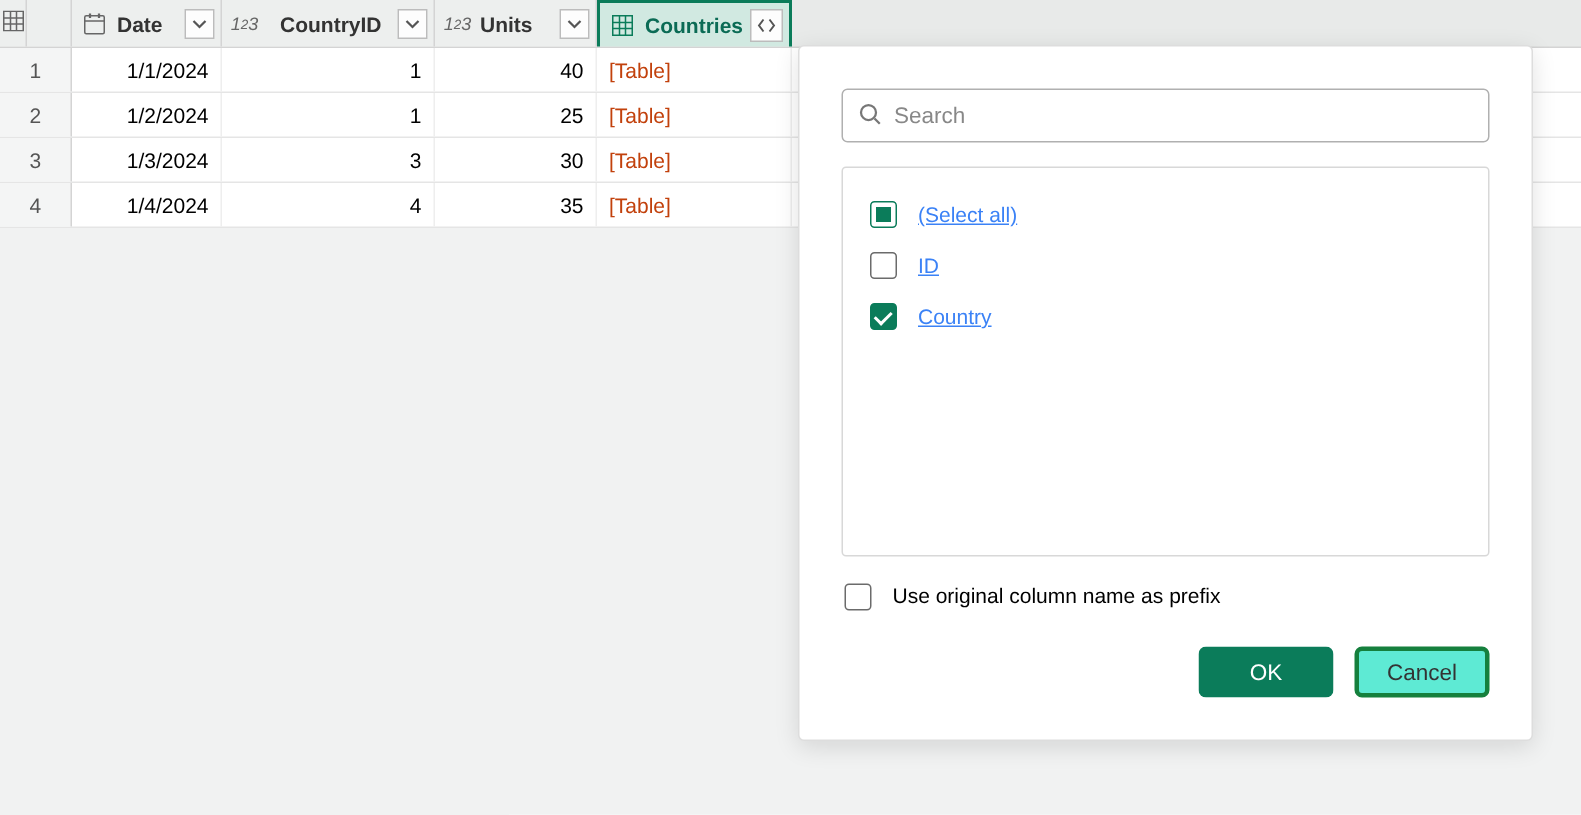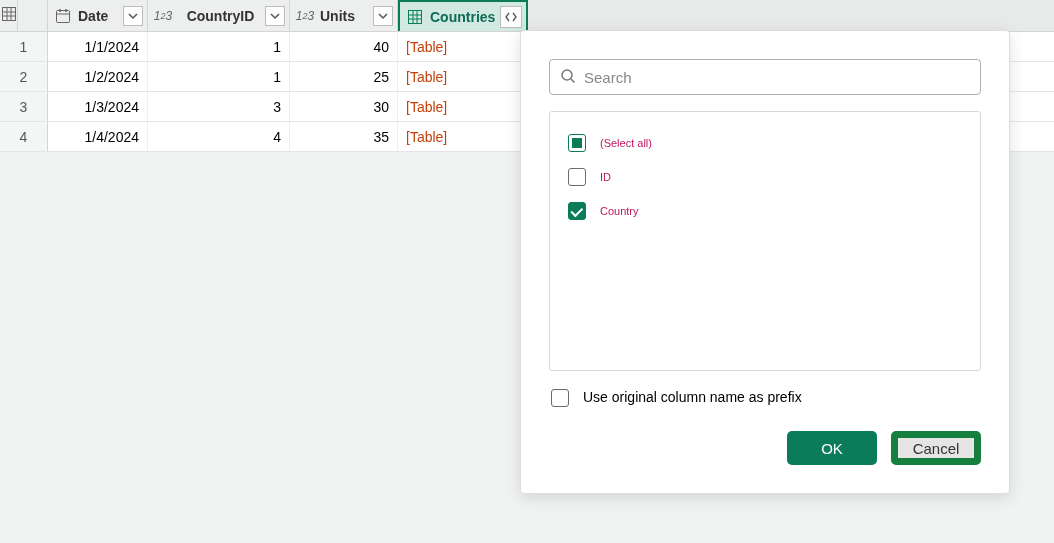--- a/index.html
+++ b/index.html
@@ -110,21 +110,21 @@
       padding: 0 8px;
       border-right:1px solid #eeeeee;
       color:#000000;
     }
     .data-cell.date { width:100px; justify-content:flex-end;}
     .data-cell.countryid { width:142px; justify-content:flex-end;}
     .data-cell.units { width:108px; justify-content:flex-end;}
     .data-cell.countries { width:130px; justify-content:flex-start; font-style:normal; color:#c2410c; }
     .flyout {
       position:absolute;
-      left: 520px;
+      left: 532px;
       top: 30px;
       width: 490px;
       background:#fff;
       border:1px solid #ddd;
       border-radius: 4px;
       box-shadow: 0 4px 16px rgba(0,0,0,0.12);
       padding: 28px;
     }
     .search-box {
       display:flex;
@@ -184,21 +184,21 @@
     }
     .chk.indet {
       border-color:#0b7c5a;
     }
     .chk.indet::after {
       content:"";
       width:10px;
       height:10px;
       background:#0b7c5a;
     }
-    .check-row .lbl { color:#be185d; font-size:11px; }
+    .check-row .lbl { color:#3b82f6; font-size:14px;text-decoration:underline; }
     .prefix-row {
       display:flex;
       align-items:flex-start;
       margin-bottom: 24px;
       padding-left: 2px;
     }
     .btn-row {
       display:flex;
       justify-content:flex-end;
       gap: 14px;
@@ -213,23 +213,23 @@
       display:inline-flex;
       align-items:center;
       justify-content:center;
       border:1px solid transparent;
     }
     .btn.primary {
       background:#0b7c5a;
       color:#fff;
     }
     .btn.secondary {
-      background:#e5e5e5;
+      background:#5eead4;
       color:#333;
-      border:7px solid #15803d;
+      border:3px solid #15803d;
     }
     .grid-bg {
       position:absolute;
       top:0; left:0; right:0; bottom:0;
       background:#f1f2f2;
     }
   </style>
 </head>
 <body>
 

